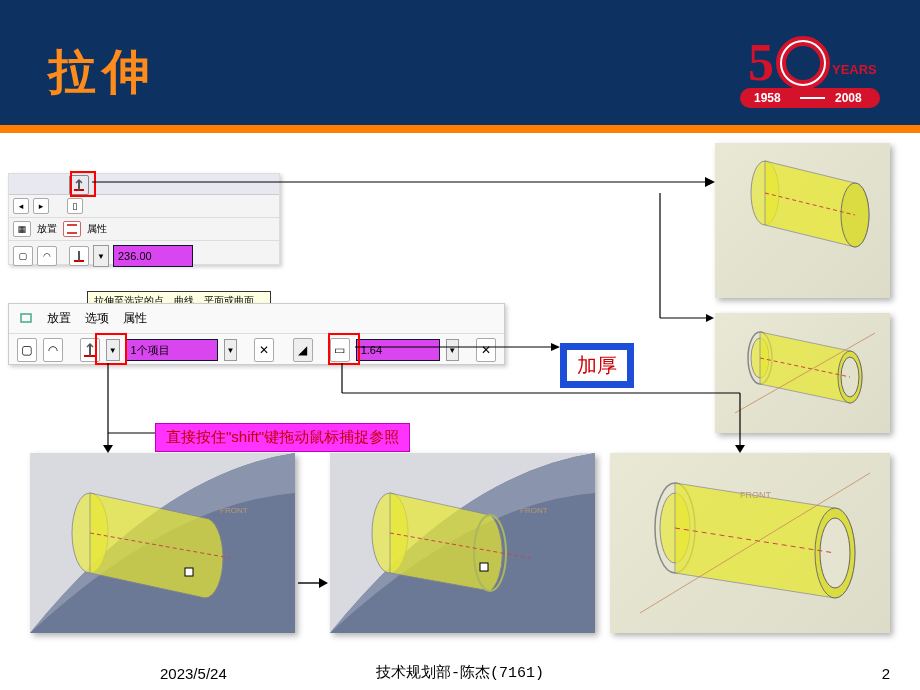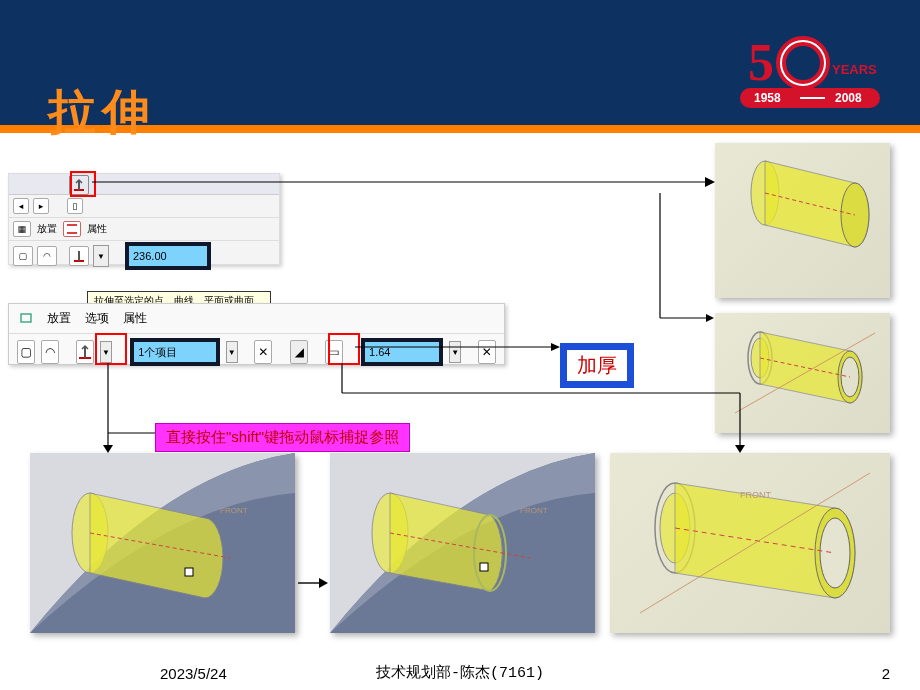--- a/index.html
+++ b/index.html
@@ -1,31 +1,31 @@
 <!DOCTYPE html>
 <html><head>
 <meta charset="utf-8">
 <style>
   body { margin:0; padding:0; font-family:"Microsoft YaHei","SimSun",Arial,sans-serif; background:#fff; width:920px; height:690px; position:relative; overflow:hidden; }
   .header { background:#0d3262; height:125px; position:relative; }
-  .title { color:#ff8c1a; font-size:48px; font-weight:bold; position:absolute; left:48px; top:40px; letter-spacing:6px;margin-top:40px; }
+  .title { color:#ff8c1a; font-size:48px; font-weight:bold; position:absolute; left:48px; top:40px; letter-spacing:6px; }
   .logo { position:absolute; right:30px; top:30px; width:150px; height:80px; }
   .orange-bar { background:#ff8000; height:8px; }
   .content { position:absolute; top:133px; left:0; right:0; bottom:0; }
   .panel1 { position:absolute; left:8px; top:40px; width:270px; height:90px; background:#f4f4f4; border:1px solid #ddd; box-shadow:2px 2px 4px rgba(0,0,0,0.2); font-size:11px; }
   .panel1-row1 { padding:4px; border-bottom:1px solid #ddd; display:flex; align-items:center; gap:4px; }
   .panel1-top { height:20px; background:#e8e8f0; border-bottom:1px solid #ccc; position:relative; }
   .panel1-row2 { padding:4px; border-bottom:1px solid #ddd; display:flex; align-items:center; gap:6px; }
   .panel1-row3 { padding:4px; display:flex; align-items:center; gap:4px; position:relative; }
   .panel2 { position:absolute; left:8px; top:170px; width:495px; height:60px; background:#f9f9f9; border:1px solid #ccc; box-shadow:2px 2px 4px rgba(0,0,0,0.2); font-size:12px; }
   .panel2-tabs { padding:6px 10px; border-bottom:1px solid #ddd; display:flex; gap:14px; }
   .panel2-row { padding:4px 8px; display:flex; align-items:center; gap:6px; }
   .icon-box { width:22px; height:22px; border:1px solid #aaa; background:#fff; display:inline-flex; align-items:center; justify-content:center; border-radius:2px; }
   .icon-sm { width:18px; height:18px; border:1px solid #aaa; background:#fff; display:inline-flex; align-items:center; justify-content:center; border-radius:2px; font-size:9px; }
-  .dropdown { border:4px solid #0f172a; background:#7dd3fc; height:20px; display:flex; align-items:center; padding:0 4px; font-size:11px;margin-left:12px; }
+  .dropdown { border:1px solid #0f172a; background:#d946ef; height:20px; display:flex; align-items:center; padding:0 4px; font-size:11px; }
   .dropdown-arrow { border:1px solid #999; background:#eee; width:14px; height:20px; display:flex; align-items:center; justify-content:center; font-size:8px; }
   .tooltip { position:absolute; background:#ffffe1; border:1px solid #333; padding:2px 6px; font-size:10px; white-space:nowrap; }
   .label-magenta { background:#ff33ff; border:1px solid #c000c0; padding:4px 10px; color:#c00000; font-size:15px; position:absolute; }
   .label-thick { position:absolute; border:7px solid #1d4ed8; color:#cc0000; font-size:20px; padding:2px 10px; background:#fff; }
   .thumb { position:absolute; box-shadow:3px 3px 6px rgba(0,0,0,0.3); }
   .cyl-thumb { background:linear-gradient(135deg,#e8e8d4 0%,#dcdcc8 100%); display:flex; align-items:center; justify-content:center; }
   .footer { position:absolute; bottom:8px; left:0; right:0; display:flex; justify-content:space-between; padding:0 30px; font-size:15px; color:#000; align-items:flex-end; }
   .footer-left { margin-left:130px; }
   .footer-mid { position:absolute; left:50%; transform:translateX(-50%);font-family:Liberation Mono, monospace; }
   .red-rect { position:absolute; border:2px solid #ff0000; background:transparent; }

